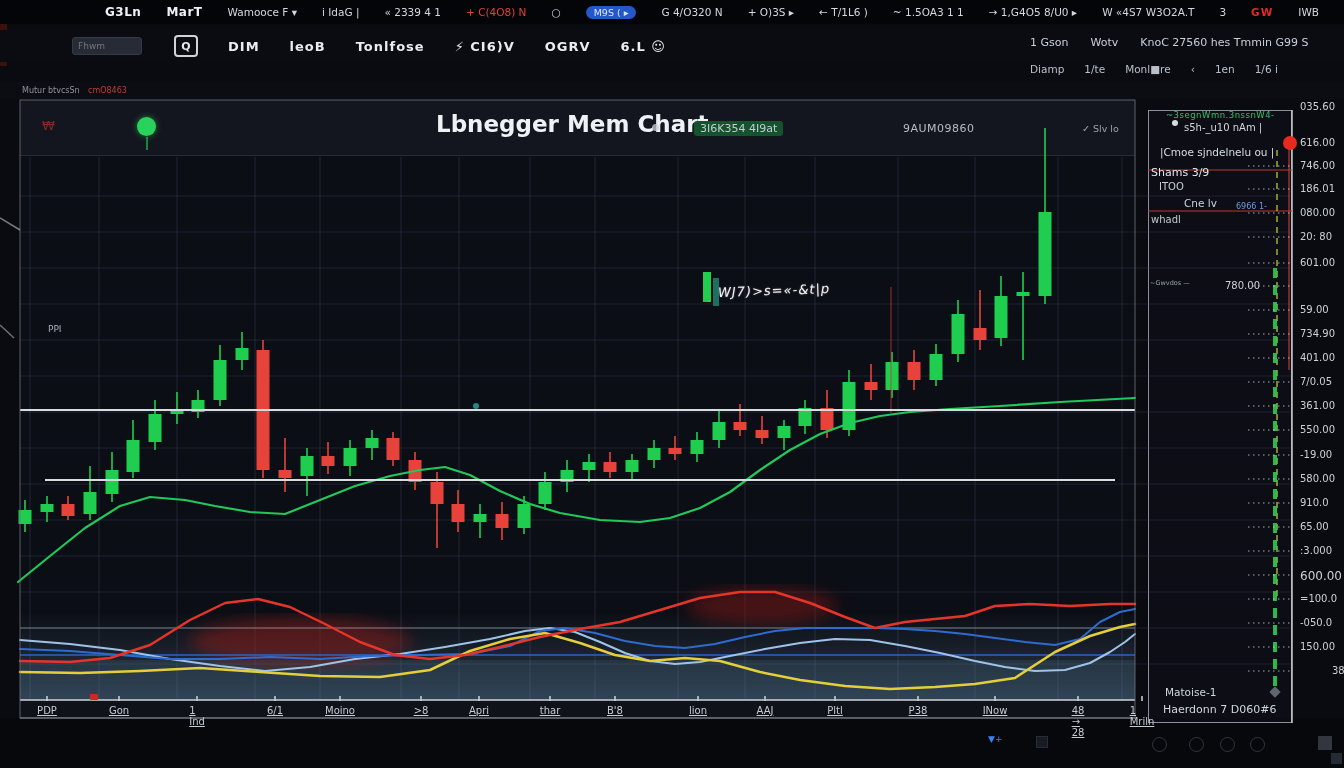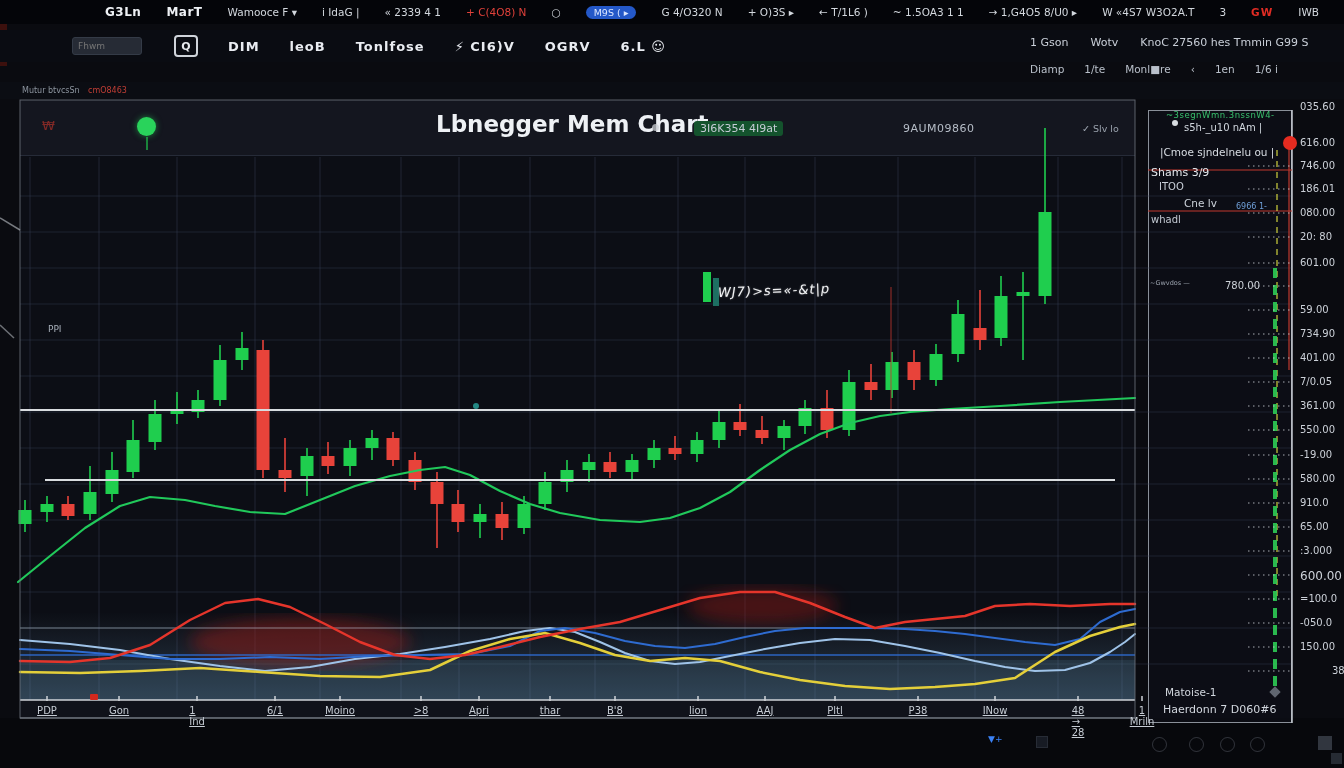--- a/index.html
+++ b/index.html
@@ -384,21 +384,21 @@
       <span style="left: 401px;">&gt;8</span>
       <span style="left: 459px;">Apri</span>
       <span style="left: 530px;">thar</span>
       <span style="left: 595px;">B'8</span>
       <span style="left: 678px;">lion</span>
       <span style="left: 745px;">AAJ</span>
       <span style="left: 815px;">Pltl</span>
       <span style="left: 898px;">P38</span>
       <span style="left: 975px;">INow</span>
       <span style="left: 1058px;">48 → 28</span>
-      <span style="left: 1122px; text-align: center;">1 Mriln</span>
+      <span style="left: 1122px;">1 Mriln</span>
     </div>
   <div id="yaxis">
       <span style="position: absolute; left: 1300px; top: 101px; font-size: 10px; color: rgb(204, 209, 216); z-index: 4;">035.60</span>
       <span style="position: absolute; left: 1300px; top: 137px; font-size: 10px; color: rgb(204, 209, 216); z-index: 4;">616.00</span>
       <span style="position: absolute; left: 1300px; top: 160px; font-size: 10px; color: rgb(204, 209, 216); z-index: 4;">746.00</span>
       <span style="position: absolute; left: 1300px; top: 183px; font-size: 10px; color: rgb(204, 209, 216); z-index: 4;">186.01</span>
       <span style="position: absolute; left: 1300px; top: 207px; font-size: 10px; color: rgb(204, 209, 216); z-index: 4;">080.00</span>
       <span style="position: absolute; left: 1300px; top: 231px; font-size: 10px; color: rgb(204, 209, 216); z-index: 4;">20: 80</span>
       <span style="position: absolute; left: 1300px; top: 257px; font-size: 10px; color: rgb(204, 209, 216); z-index: 4;">601.00</span>
       <span style="position: absolute; left: 1225px; top: 280px; font-size: 10px; color: rgb(204, 209, 216); z-index: 4;">780.00</span>

